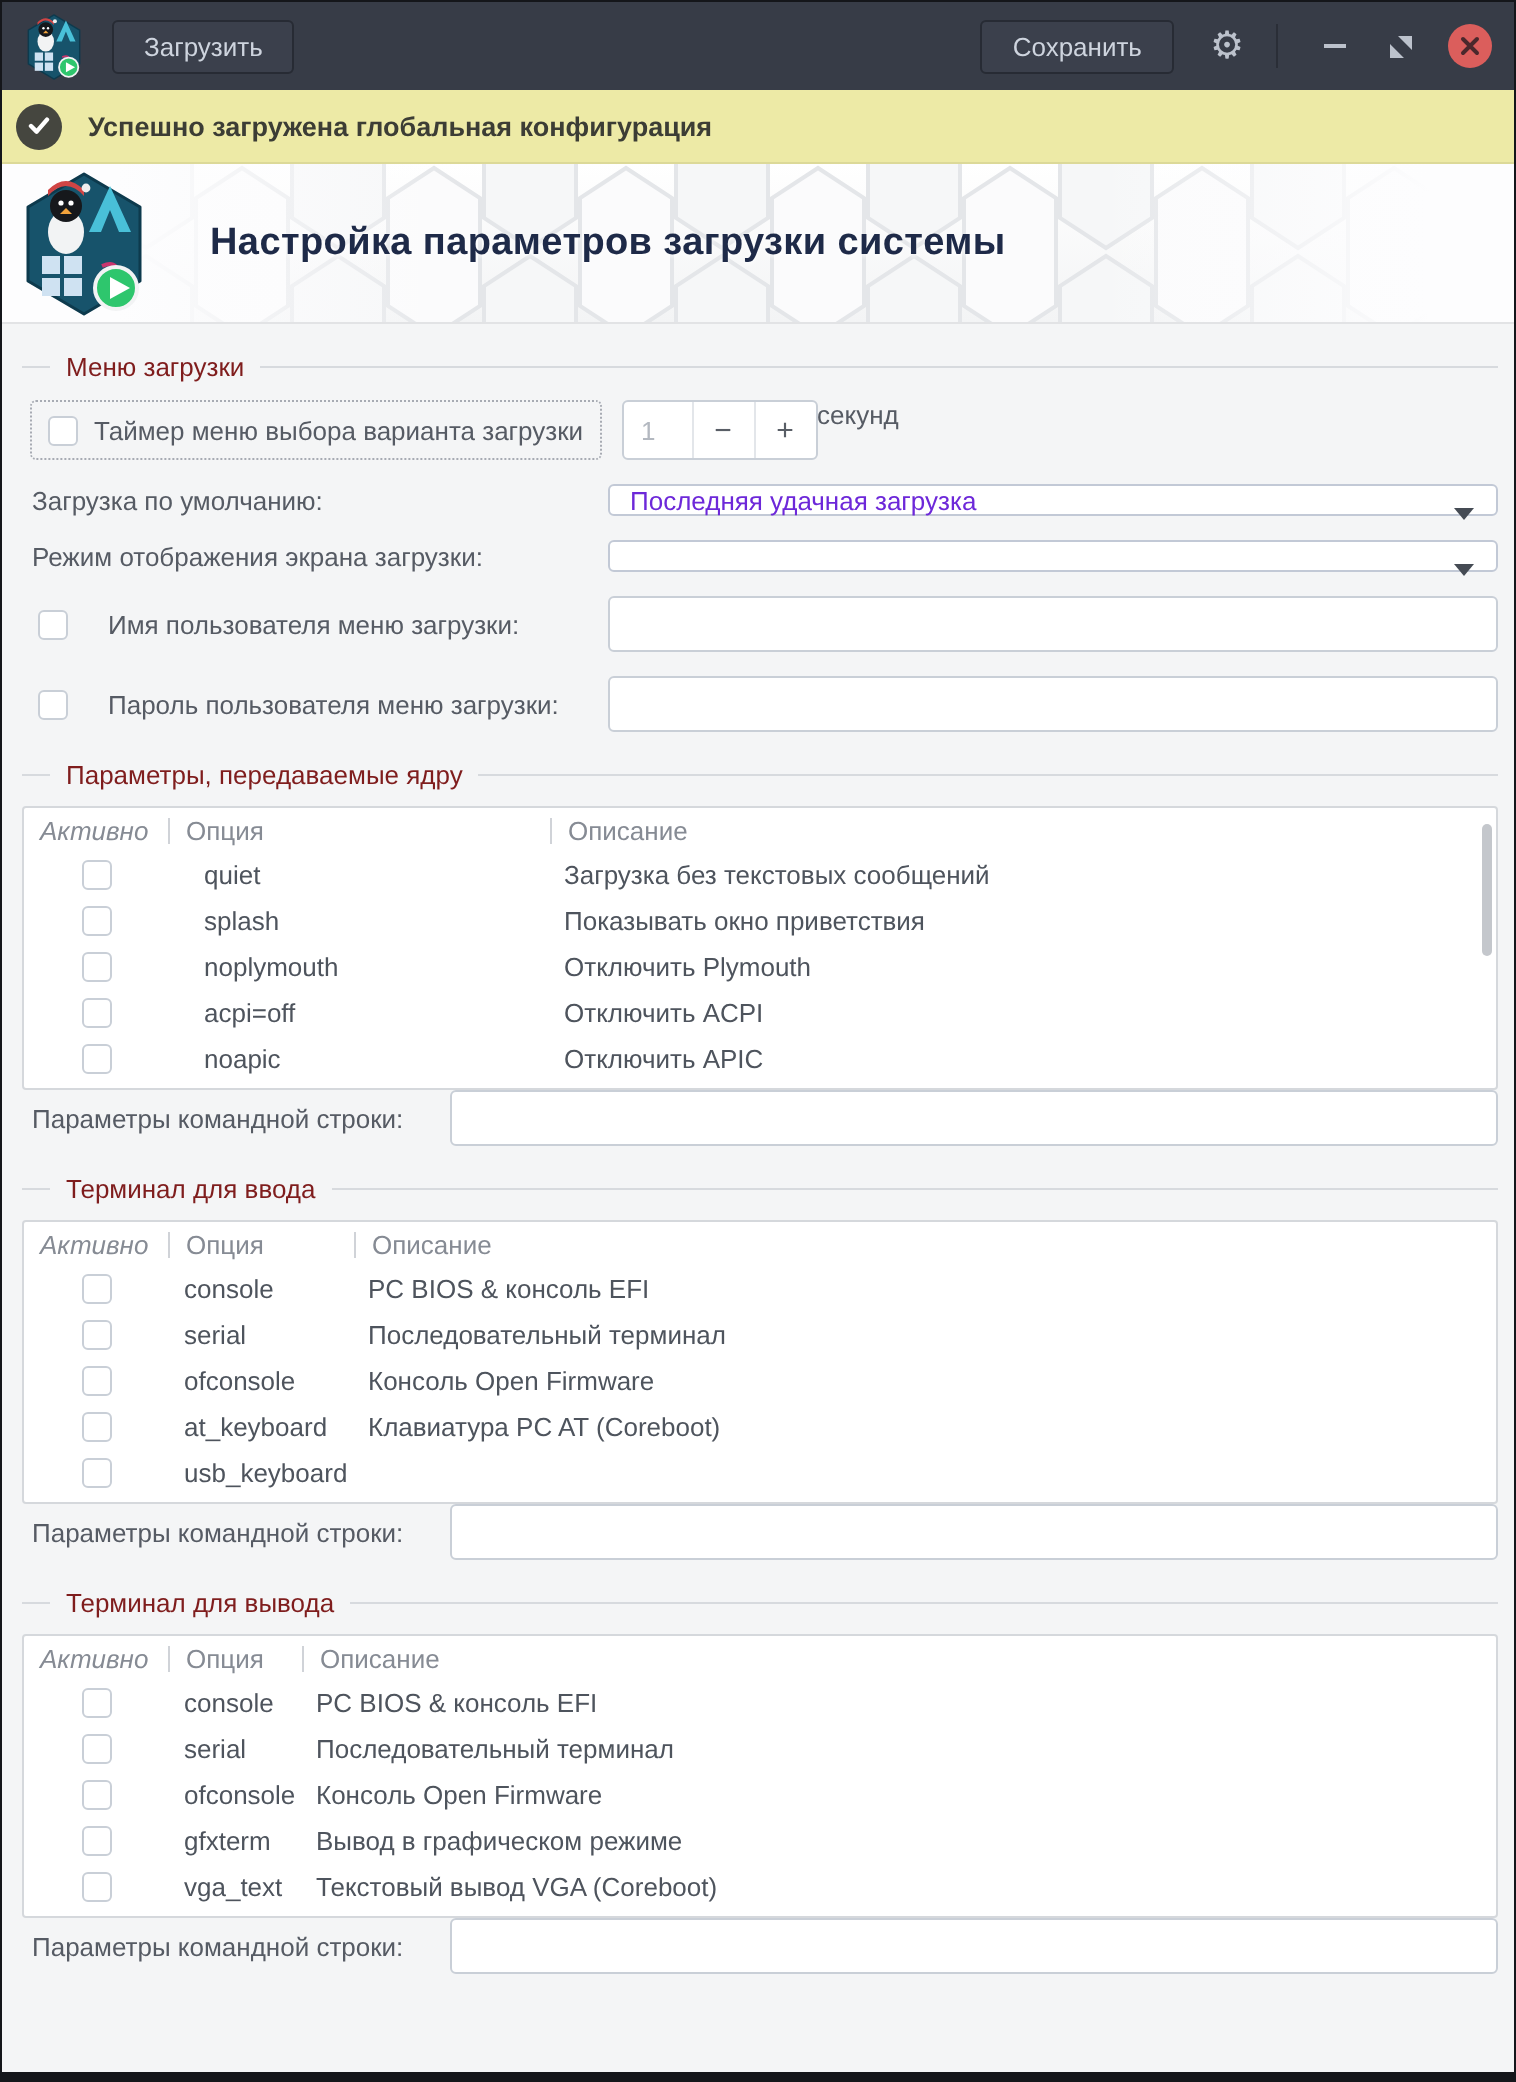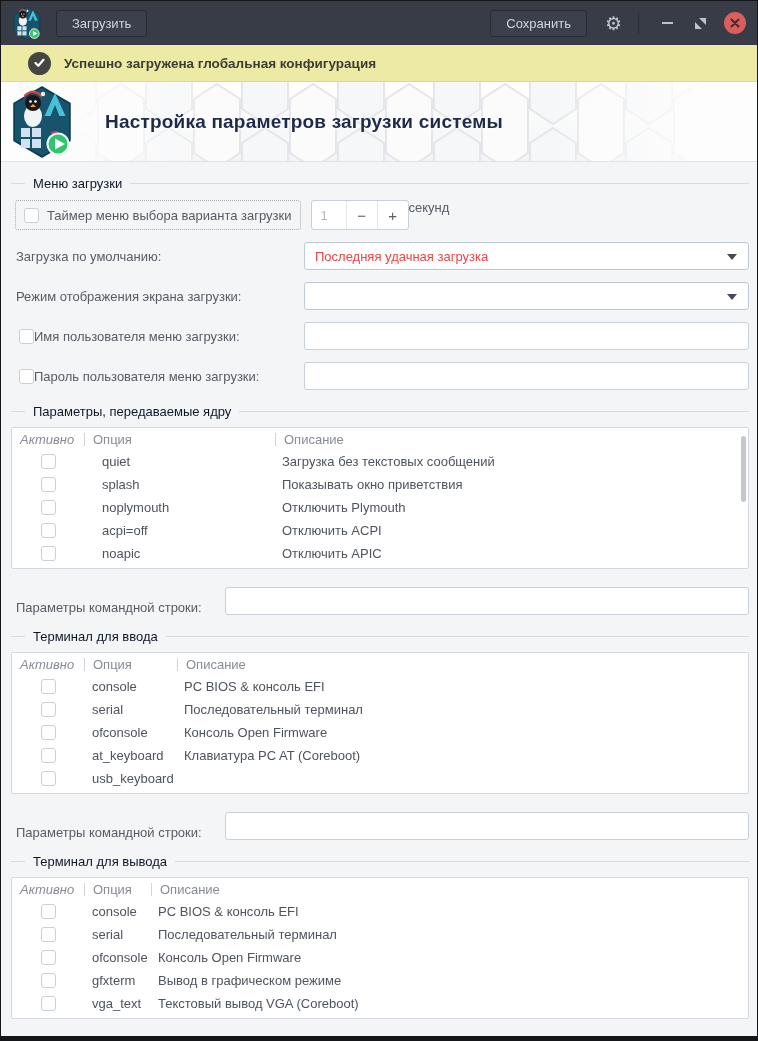--- a/index.html
+++ b/index.html
@@ -20,62 +20,62 @@
   .tb-right { margin-left:auto; display:flex; align-items:center; }
   .gear { font-size:19px; color:#bcc2cc; margin-left:18px; line-height:1; }
   .win-sep { width:1px; height:22px; background:#2a2e37; margin:0 15px 0 16px; }
   .min-bar { width:11px; height:2px; background:#bcc2cc; margin:0 8px; }
   .restore { margin:0 10px 0 14px; display:block; }
   .close-btn { width:22px; height:22px; border-radius:50%; background:#db5e5c; margin-left:8px;
                display:flex; align-items:center; justify-content:center; }
 
   
   .banner { flex:0 0 37px; background:#edeaa6; border-bottom:1px solid #dcd998;
-            display:flex; align-items:center; padding:0 27px; gap:13px; }
+            display:flex; align-items:center; padding:0 7px; gap:13px; }
   .check-circle { width:23px; height:23px; border-radius:50%; background:#45463f;
                   display:flex; align-items:center; justify-content:center; flex:none; }
   .banner-text { font-weight:bold; color:#3c3d35; font-size:13.5px; }
 
   
   .hero { flex:0 0 80px; position:relative; background:linear-gradient(#ffffff,#f3f4f5);
           border-bottom:1px solid #e2e3e5; overflow:hidden; }
   .hexbg { position:absolute; left:0; top:0; }
   .hero-fade-l { position:absolute; left:0; top:0; bottom:0; width:230px;
                  background:linear-gradient(90deg,#fdfdfe 25%,rgba(253,253,254,0)); }
   .hero-fade-r { position:absolute; right:0; top:0; bottom:0; width:210px;
                  background:linear-gradient(270deg,#fdfdfe 20%,rgba(253,253,254,0)); }
   .hero-logo { position:absolute; left:8px; top:4px; }
   .hero-title { position:absolute; left:104px; top:50%; transform:translateY(-50%);
                 font-size:19px; font-weight:bold; color:#1e2a48; letter-spacing:.2px;
                 text-shadow:0 1px 2px rgba(255,255,255,.85); }
 
   
   .content { flex:1; padding:0 8px 0 10px; overflow:hidden; }
-  .legend-row { display:flex; align-items:center; color:#0f172a; margin-top:14px; }
+  .legend-row { display:flex; align-items:center; color:#7f1d1d; margin-top:14px; }
   .leg-line { height:1px; background:#d7dade; flex:1; }
   .leg-pre { flex:0 0 14px; }
   .leg-text { padding:0 8px; }
 
   .row { display:flex; }
   .cb { width:15px; height:15px; background:#fff; border:1px solid #c9cfd7; border-radius:3px; flex:none; }
   .focus-box { display:flex; align-items:center; gap:8px; border:1px dotted #a7abb3;
                border-radius:3px; padding:6px 8px; color:#565b64; }
   .timer-row { margin:9px 0 0 4px; }
   .spin { display:flex; align-items:center; height:30px; background:#fff; border:1px solid #c9cfd7;
           border-radius:3px; margin-left:10px; overflow:hidden; }
   .spin-val { width:34px; padding-left:9px; color:#b3b8c0; }
   .spin-div { width:1px; align-self:stretch; background:#e3e6ea; }
   .spin-btn { width:30px; text-align:center; color:#595e66; font-size:15px; background:#fff; border:0; }
   .unit { color:#565b64; }
 
   .lf-row { display:flex; align-items:center; margin-top:12px; }
   .lf-label { flex:0 0 293px; padding-left:5px; color:#565b64; }
-  .lf-check { flex:0 0 293px; display:flex; align-items:center; gap:0; padding-left:8px; color:#565b64; }
-  .combo { flex:1; height:28px; background:#fff; border:1px solid #c2c9d6; border-radius:3px;
-           display:flex; align-items:center; padding:0 10px; color:#ef4444; position:relative; }
+  .lf-check { flex:0 0 293px; display:flex; align-items:center; gap:20px; padding-left:8px; color:#565b64; }
+  .combo { flex:1; height:16px; background:#fff; border:1px solid #c2c9d6; border-radius:3px;
+           display:flex; align-items:center; padding:0 10px; color:#6d28d9; position:relative; }
   .combo .arrow { position:absolute; right:11px; top:11px; width:0; height:0;
                   border-left:5px solid transparent; border-right:5px solid transparent;
                   border-top:6px solid #454b54; }
   .tfield { flex:1; height:28px; background:#fff; border:1px solid #c9cfd7; border-radius:3px;
             padding:0 8px; font:13px "Liberation Sans", sans-serif; color:#4c525c; outline:none; min-width:0; }
 
   .table { position:relative; margin-top:8px; background:#fff; border:1px solid #d5d8dc;
            border-radius:2px; height:142px; overflow:hidden; }
   .thead { display:flex; align-items:center; height:22px; color:#868b94; }
   .trow { display:flex; align-items:center; height:23px; color:#4e545d; }
@@ -83,21 +83,21 @@
   .thead .c-active { justify-content:flex-start; padding-left:8px;font-style:italic; }
   .c-opt { flex:0 0 92px; padding-left:8px; }
   .t-kernel .c-opt { flex-basis:190px; }
   .t-kernel .trow .c-opt { padding-left:18px; }
   .t-output .c-opt { flex-basis:66px; }
   .c-desc { flex:1; padding-left:8px; }
   .hsep { width:1px; height:13px; background:#d0d3d8; flex:none; }
   .scrollthumb { position:absolute; right:2px; top:8px; width:5px; height:66px;
                  border-radius:3px; background:#c4c7cc; }
 
-  .cmd-row { display:flex; align-items:flex-end; margin-top:18px; }
+  .cmd-row { display:flex; align-items:center; margin-top:0; }
   .cmd-label { flex:0 0 214px; padding-left:5px; color:#565b64; }
 </style>
 </head>
 <body>
 
 <div class="window">
 
   <div class="titlebar">
     <svg class="tb-logo" viewBox="0 0 64 72">
       <polygon points="32,1 60,17.5 60,54.5 32,71 4,54.5 4,17.5" fill="#17536b" stroke="#0d3a4d" stroke-width="1.5" stroke-linejoin="round"></polygon>

